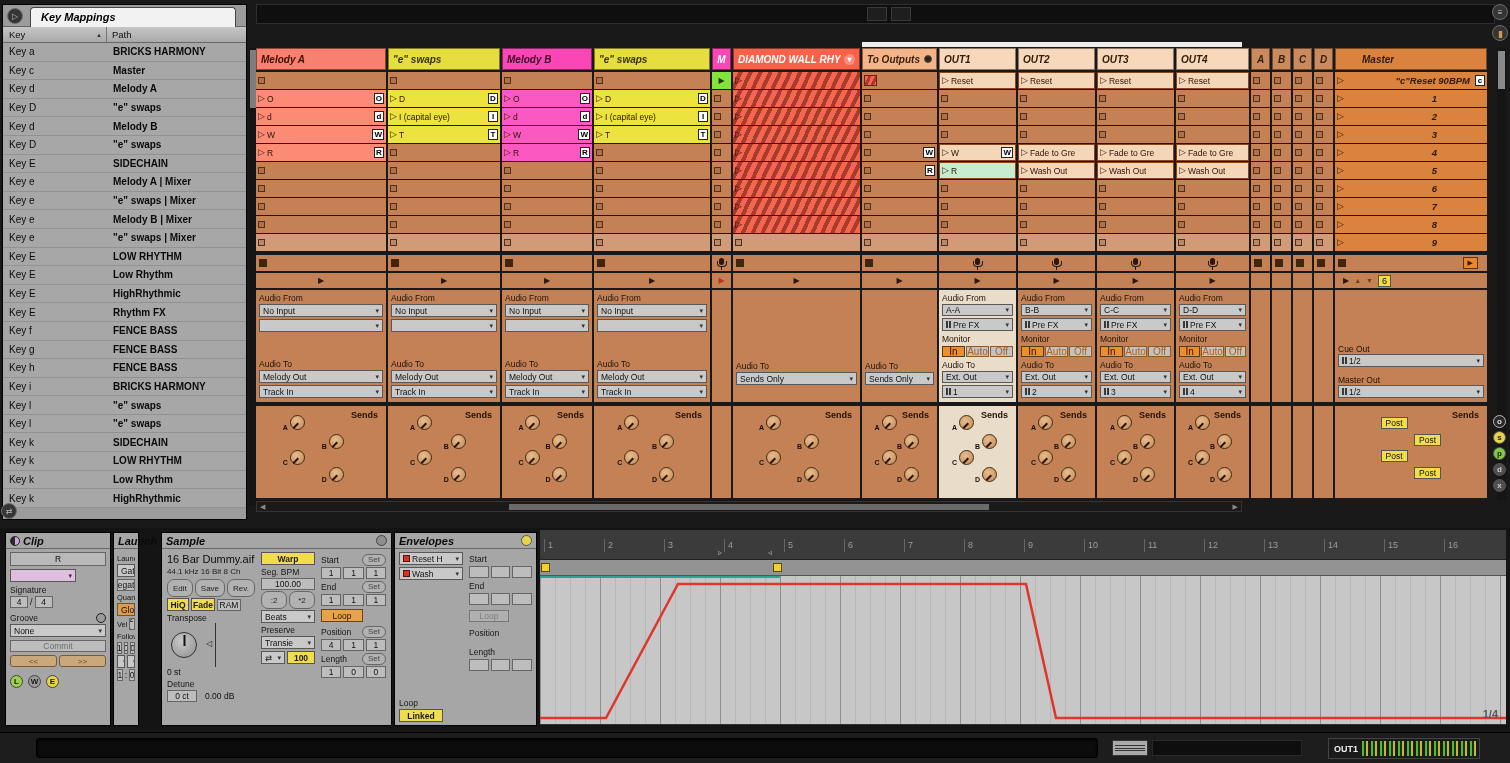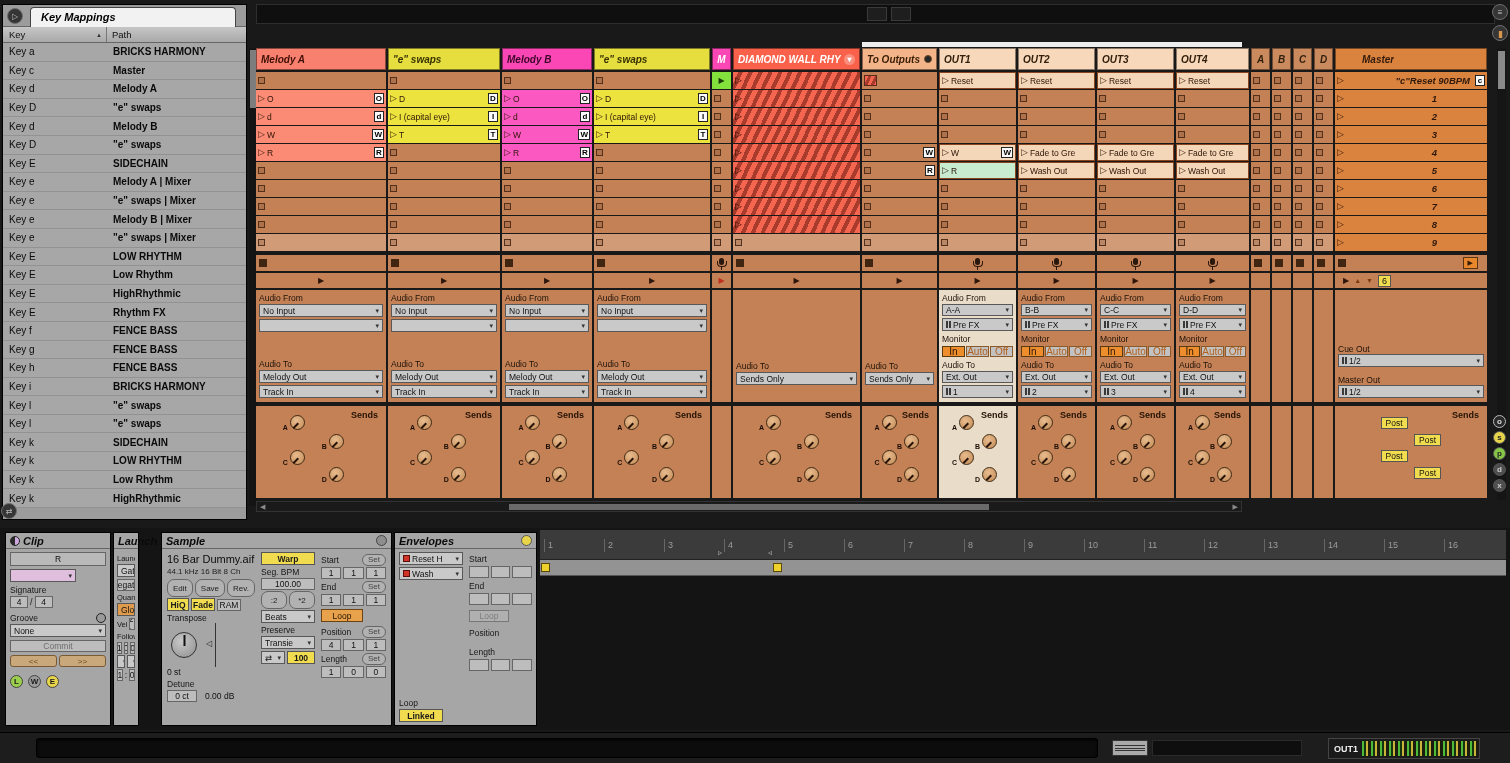--- a/index.html
+++ b/index.html
@@ -1799,20 +1799,27 @@
           <span class="rnum" style="left: 664px;">12</span>
           <span class="rnum" style="left: 724px;">13</span>
           <span class="rnum" style="left: 784px;">14</span>
           <span class="rnum" style="left: 844px;">15</span>
           <span class="rnum" style="left: 904px;">16</span>
         </div>
       <div class="ed-scrub">
         <span class="yhandle h1"></span>
         <span class="yhandle" id="loop-handle-end" style="left: 233px;"></span>
       </div>
+      <div class="ed-grid">
+        <div class="loopline" id="loop-line" style="left: 0px; width: 240px;"></div>
+        <svg class="envsvg" viewBox="0 0 966 149" preserveAspectRatio="none">
+          <polyline id="env-line" fill="none" stroke="#e0352c" stroke-width="2.5" points="0,142 66,142 138,8 486,8 516,142 972,142"></polyline>
+        </svg>
+        <div class="gridval">1/4</div>
+      </div>
     </div>
 
   </section>
 
   <footer class="bottom-bar">
     <div class="info-display"></div>
     <div class="xfade-mini">
         <i></i>
         <i></i>
         <i></i>

